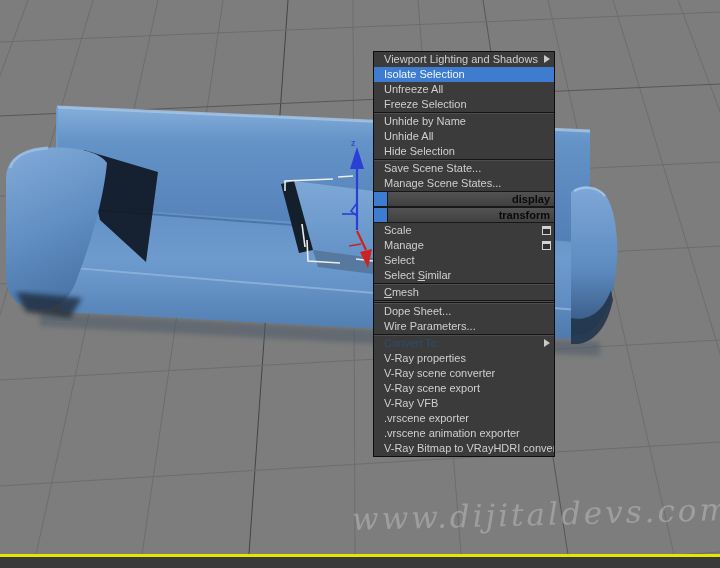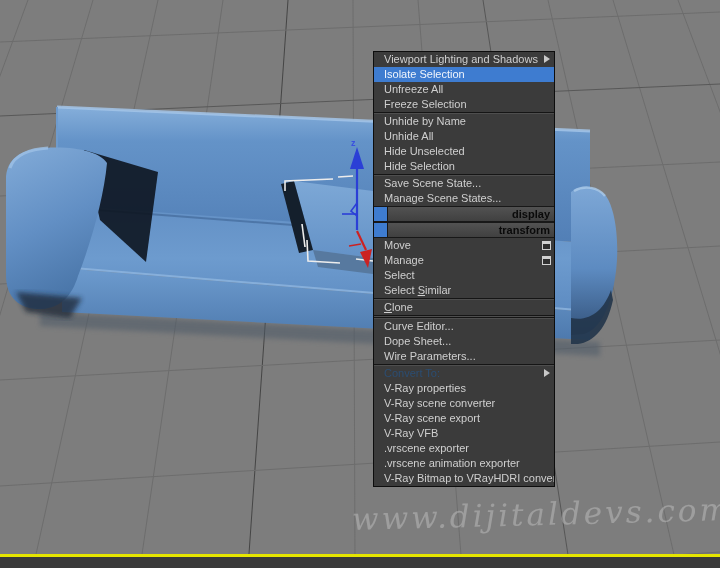--- a/index.html
+++ b/index.html
@@ -163,63 +163,57 @@
       <span class="lbl">Freeze Selection</span>
     </div>
     <div class="sep"></div>
     <div class="mi">
       <span class="lbl">Unhide by Name</span>
     </div>
     <div class="mi">
       <span class="lbl">Unhide All</span>
     </div>
     <div class="mi">
-      <span class="lbl">Hide Unselected</span>
-    </div>
-    <div class="mi">
       <span class="lbl">Hide Selection</span>
     </div>
     <div class="sep"></div>
     <div class="mi">
       <span class="lbl">Save Scene State...</span>
     </div>
     <div class="mi">
       <span class="lbl">Manage Scene States...</span>
     </div>
     <div class="qhdr">
       <span class="qsq"></span>
       <span>display</span>
     </div>
     <div class="qhdr">
       <span class="qsq"></span>
       <span>transform</span>
     </div>
     <div class="mi">
-      <span class="lbl">Move</span>
+      <span class="lbl">Scale</span>
       <span class="sbox"></span>
     </div>
     <div class="mi">
       <span class="lbl">Manage</span>
       <span class="sbox"></span>
     </div>
     <div class="mi">
       <span class="lbl">Select</span>
     </div>
     <div class="mi">
       <span class="lbl"><span>Select </span><u>S</u><span>imilar</span></span>
     </div>
     <div class="sep"></div>
     <div class="mi">
-      <span class="lbl"><span></span><u>C</u><span>lone</span></span>
-    </div>
-    <div class="sep"></div>
-    <div class="sep"></div>
-    <div class="mi">
-      <span class="lbl">Curve Editor...</span>
-    </div>
+      <span class="lbl"><span></span><u>C</u><span>mesh</span></span>
+    </div>
+    <div class="sep"></div>
+    <div class="sep"></div>
     <div class="mi">
       <span class="lbl">Dope Sheet...</span>
     </div>
     <div class="mi">
       <span class="lbl">Wire Parameters...</span>
     </div>
     <div class="sep"></div>
     <div class="mi dim">
       <span class="lbl">Convert To:</span>
       <span class="arrow"></span>

